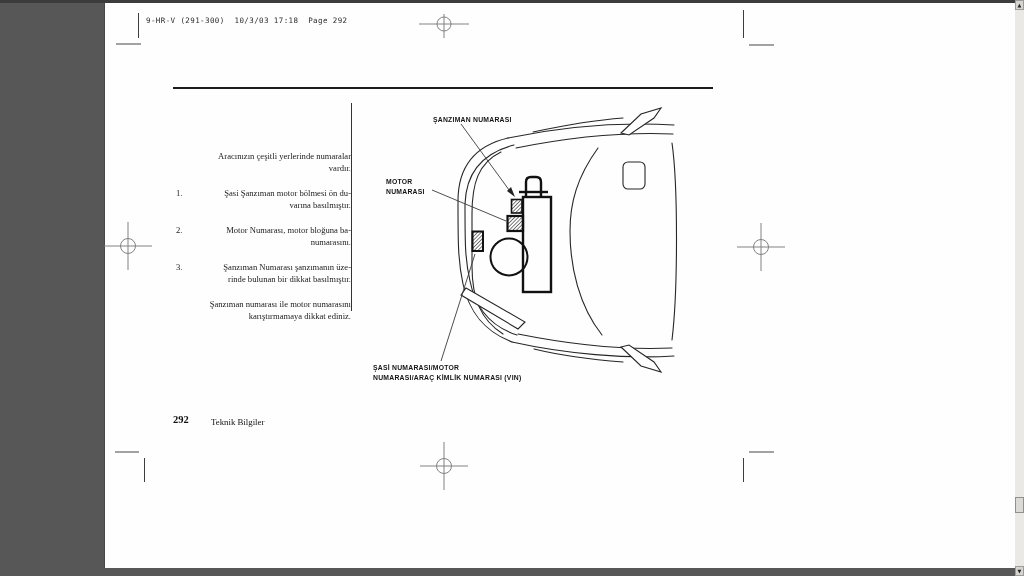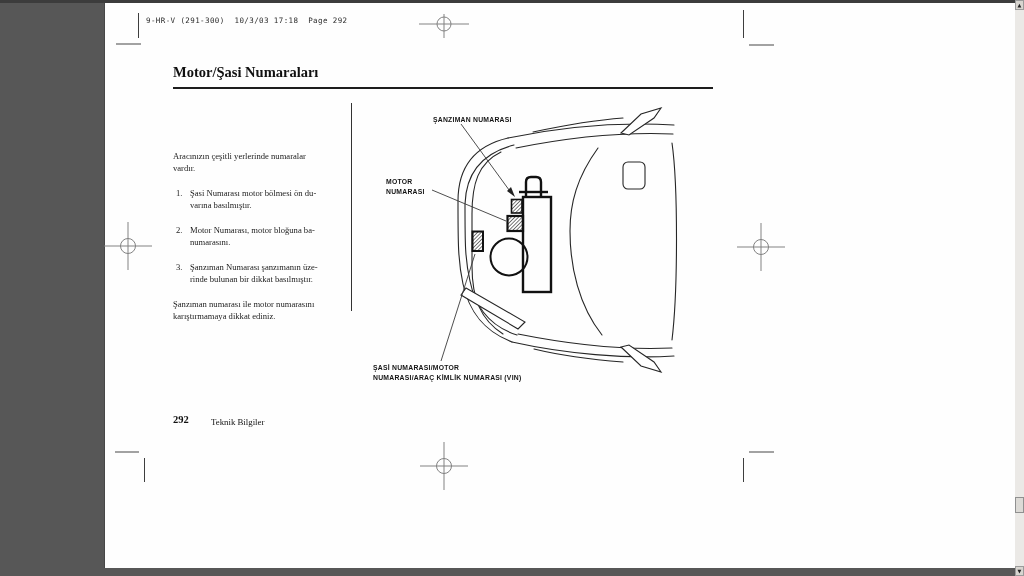--- a/index.html
+++ b/index.html
@@ -2,21 +2,21 @@
 <html><head>
 <meta charset="utf-8">
 <style>
   * { margin:0; padding:0; box-sizing:border-box; }
   html,body { width:1024px; height:576px; overflow:hidden; }
   body { background:#575757; position:relative; font-family:"Liberation Serif", serif; }
 
   .top-edge { position:absolute; left:0; top:0; width:1024px; height:3px; background:#3c3c3c; }
 
   .page { position:absolute; left:104px; top:3px; width:912px; height:565px;
-          background:#fefefe; border-left:1px solid #474747; border-right:1px solid #474747; }
+          background:#fefefe; border-left:1px solid #474747; border-right:1px solid #474747;text-align:right; }
 
   
   .cropline-v { position:absolute; width:1px; background:#3e3e3e; }
   .cropdash-h { position:absolute; height:2px; background:#a2a2a2; }
 
   .regmark { position:absolute; width:52px; height:52px; }
 
   .imprint { position:absolute; left:41px; top:13px; font-family:"DejaVu Sans Mono", monospace;
              font-size:7.5px; letter-spacing:.4px; color:#2b2b2b; white-space:pre; }
 
@@ -80,28 +80,27 @@
     <circle cx="26" cy="26" r="7.5" fill="none" stroke="#828282" stroke-width="1"></circle>
   </svg>
   <svg class="regmark" style="left:313px; top:437px;" viewBox="0 0 52 52">
     <line x1="2" y1="26" x2="50" y2="26" stroke="#828282" stroke-width="1"></line>
     <line x1="26" y1="2" x2="26" y2="50" stroke="#828282" stroke-width="1"></line>
     <circle cx="26" cy="26" r="7.5" fill="none" stroke="#828282" stroke-width="1"></circle>
   </svg>
 
   <div class="imprint">9-HR-V (291-300)  10/3/03 17:18  Page 292</div>
 
-  <div class="doc-title">Motor/Şasi Numaraları</div>
   <div class="title-rule"></div>
 
   <div class="text-col">
     <p><span>Aracınızın çeşitli yerlerinde numaralar</span><br><span>vardır.</span></p>
     <div class="list-item">
       <span class="num">1.</span>
-      <span>Şasi Numarası motor bölmesi ön du-</span><br>
+      <span>Şasi Şanzıman motor bölmesi ön du-</span><br>
       <span>varına basılmıştır.</span>
     </div>
     <div class="list-item">
       <span class="num">2.</span>
       <span>Motor Numarası, motor bloğuna ba-</span><br>
       <span>numarasını.</span>
     </div>
     <div class="list-item">
       <span class="num">3.</span>
       <span>Şanzıman Numarası şanzımanın üze-</span><br>

